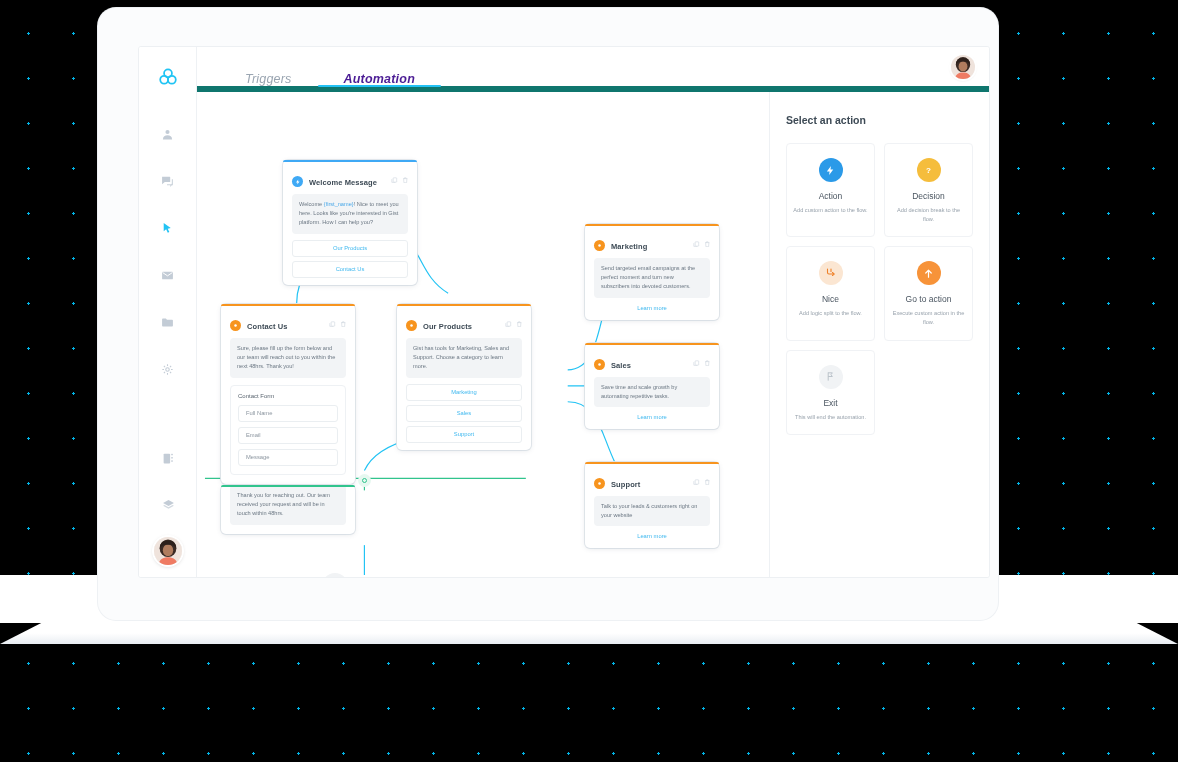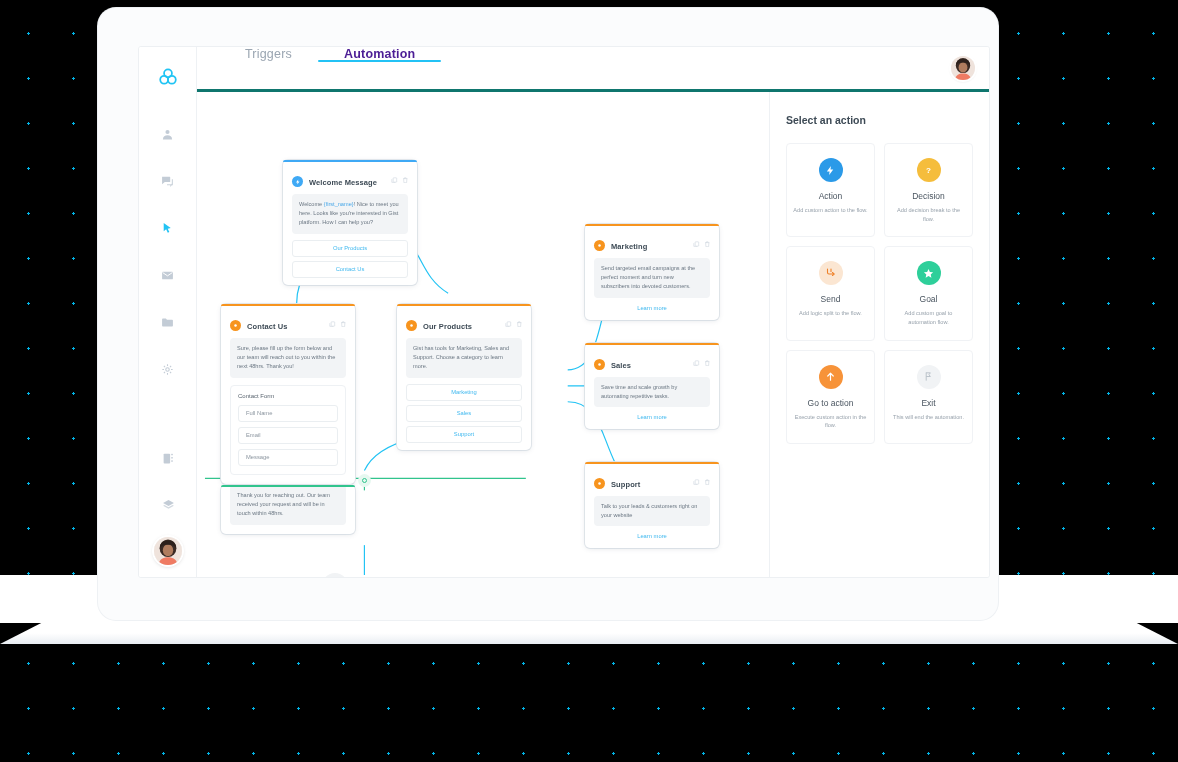--- a/index.html
+++ b/index.html
@@ -54,22 +54,22 @@
              align-items:center; justify-content:center; cursor:pointer;}
   .rail-ico svg{ display:block; }
   .rail-bottom{ position:absolute; bottom:12px; left:0; width:58px;
                 display:flex; flex-direction:column; align-items:center; }
   .rail-bottom .rail-ico{ margin-bottom:17px; }
   .rail-avatar{ width:28px; height:28px; border-radius:50%; overflow:hidden;
                 box-shadow:0 0 0 2px #fff, 0 1px 4px rgba(0,0,0,.25); }
 
   
   .main{ flex:1; display:flex; flex-direction:column; min-width:0; }
-  .topbar{ height:45px; border-bottom:3px solid #0f766e; display:flex;
-           align-items:flex-start; padding-left:22px; position:relative; background:#fff;}
+  .topbar{ height:45px; border-bottom:6px solid #0f766e; display:flex;
+           align-items:flex-end; padding-left:22px; position:relative; background:#fff;font-style:italic;}
   .tab{ display:flex; align-items:center; padding:0 26px; font-size:12.5px;
         color:#9aa5b1; letter-spacing:.2px; cursor:pointer; position:relative;}
   .tab.active{ color:#4c1d95; font-weight:600; }
   .tab.active:after{ content:""; position:absolute; left:0; right:0; bottom:-1px;
                      height:2.5px; background:#23c2f5; border-radius:2px;}
   .topbar-avatar{ position:absolute; right:14px; top:50%; transform:translateY(-50%);
                   width:24px; height:24px; border-radius:50%; overflow:hidden;
                   box-shadow:0 0 0 2px #fff, 0 1px 3px rgba(0,0,0,.2); cursor:pointer;}
 
   .body-row{ flex:1; display:flex; min-height:0; }
@@ -477,33 +477,24 @@
             </div>
 
             <div class="act">
               <div class="act-ico" style="background:#fbe6d2">
                 <svg width="12" height="12" viewBox="0 0 24 24" fill="none" stroke="#ef8028" stroke-width="2.2" stroke-linecap="round">
                   <path d="M5 4v7a3 3 0 003 3h10"></path>
                     <path d="M15 11l3 3-3 3"></path>
                     <path d="M12 4v5"></path>
                 </svg>
               </div>
-              <div class="act-name">Send</div>
+              <div class="act-name">Nice</div>
               <div class="act-desc">Add logic split to the flow.</div>
             </div>
 
-            <div class="act">
-              <div class="act-ico" style="background:#2ecf9a">
-                <svg width="11" height="11" viewBox="0 0 24 24" fill="#fff">
-                    <path d="M12 2l3 6.6 7 .8-5.2 4.8 1.5 7L12 17.6 5.7 21.2l1.5-7L2 9.4l7-.8z"></path>
-                  </svg>
-              </div>
-              <div class="act-name">Goal</div>
-              <div class="act-desc">Add custom goal to automation flow.</div>
-            </div>
 
 
             <div class="act">
               <div class="act-ico" style="background:#f79339">
                 <svg width="11" height="11" viewBox="0 0 24 24" fill="none" stroke="#fff" stroke-width="2.6" stroke-linecap="round">
                   <path d="M12 20V5"></path>
                     <path d="M6 11l6-6 6 6"></path>
                 </svg>
               </div>
               <div class="act-name">Go to action</div>

